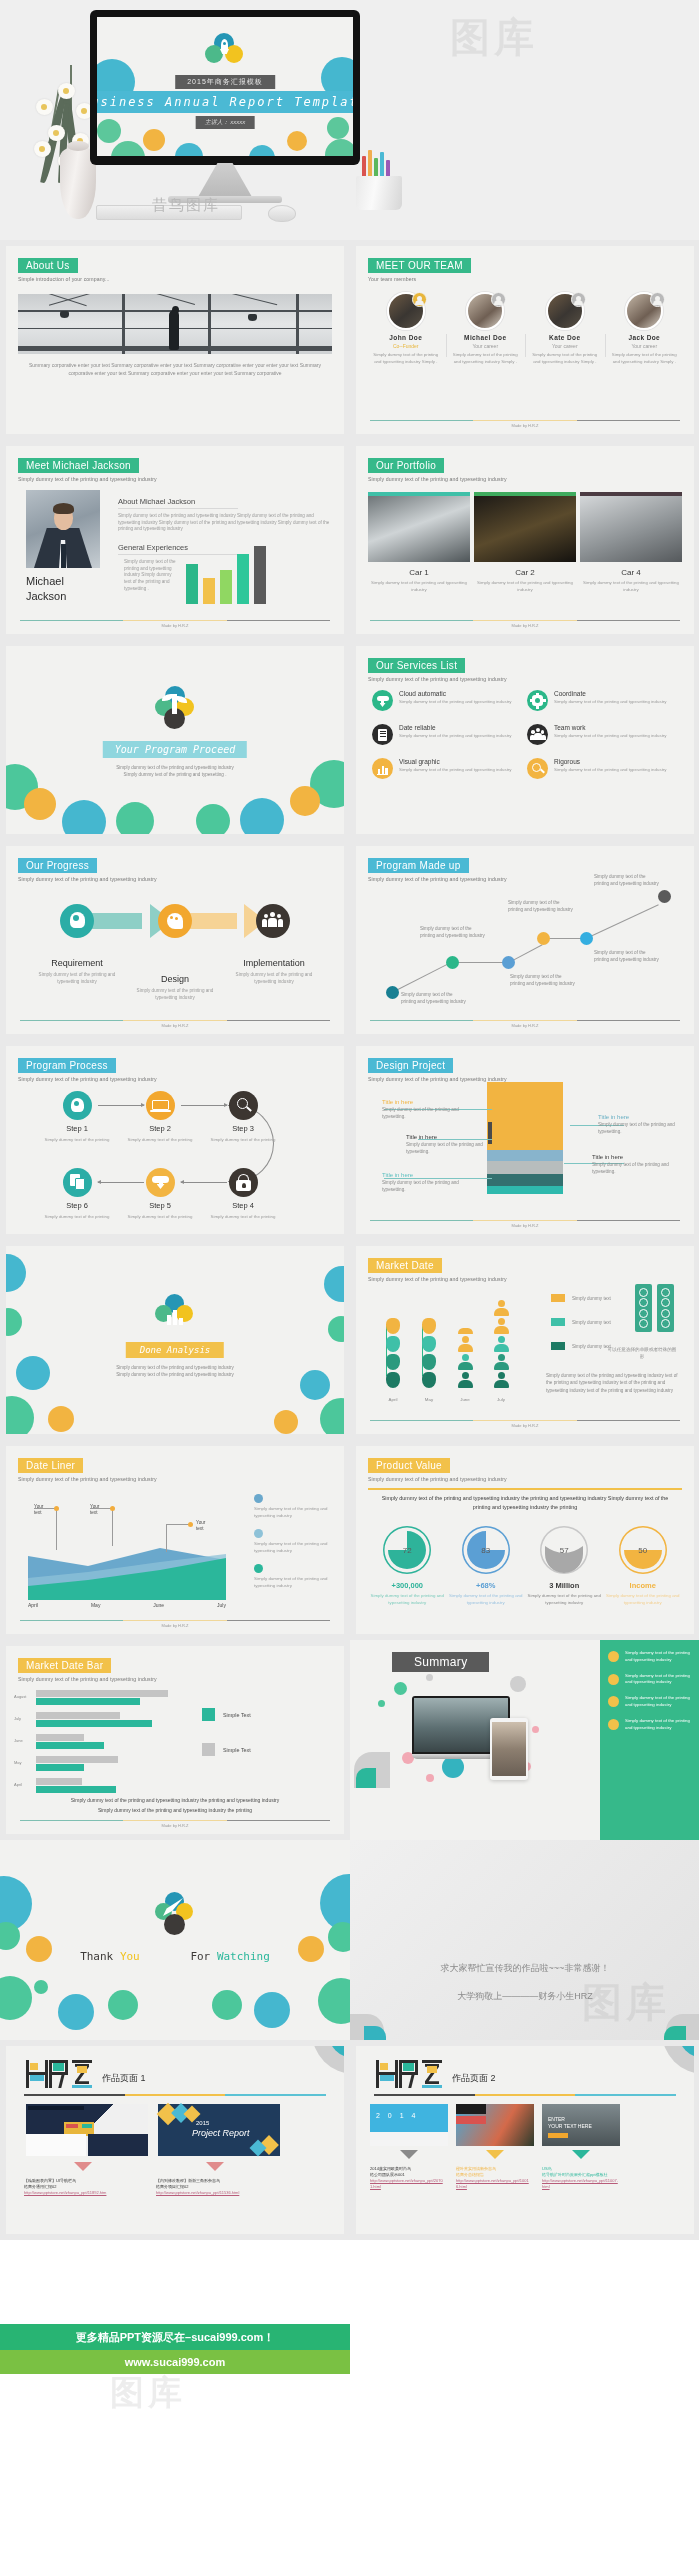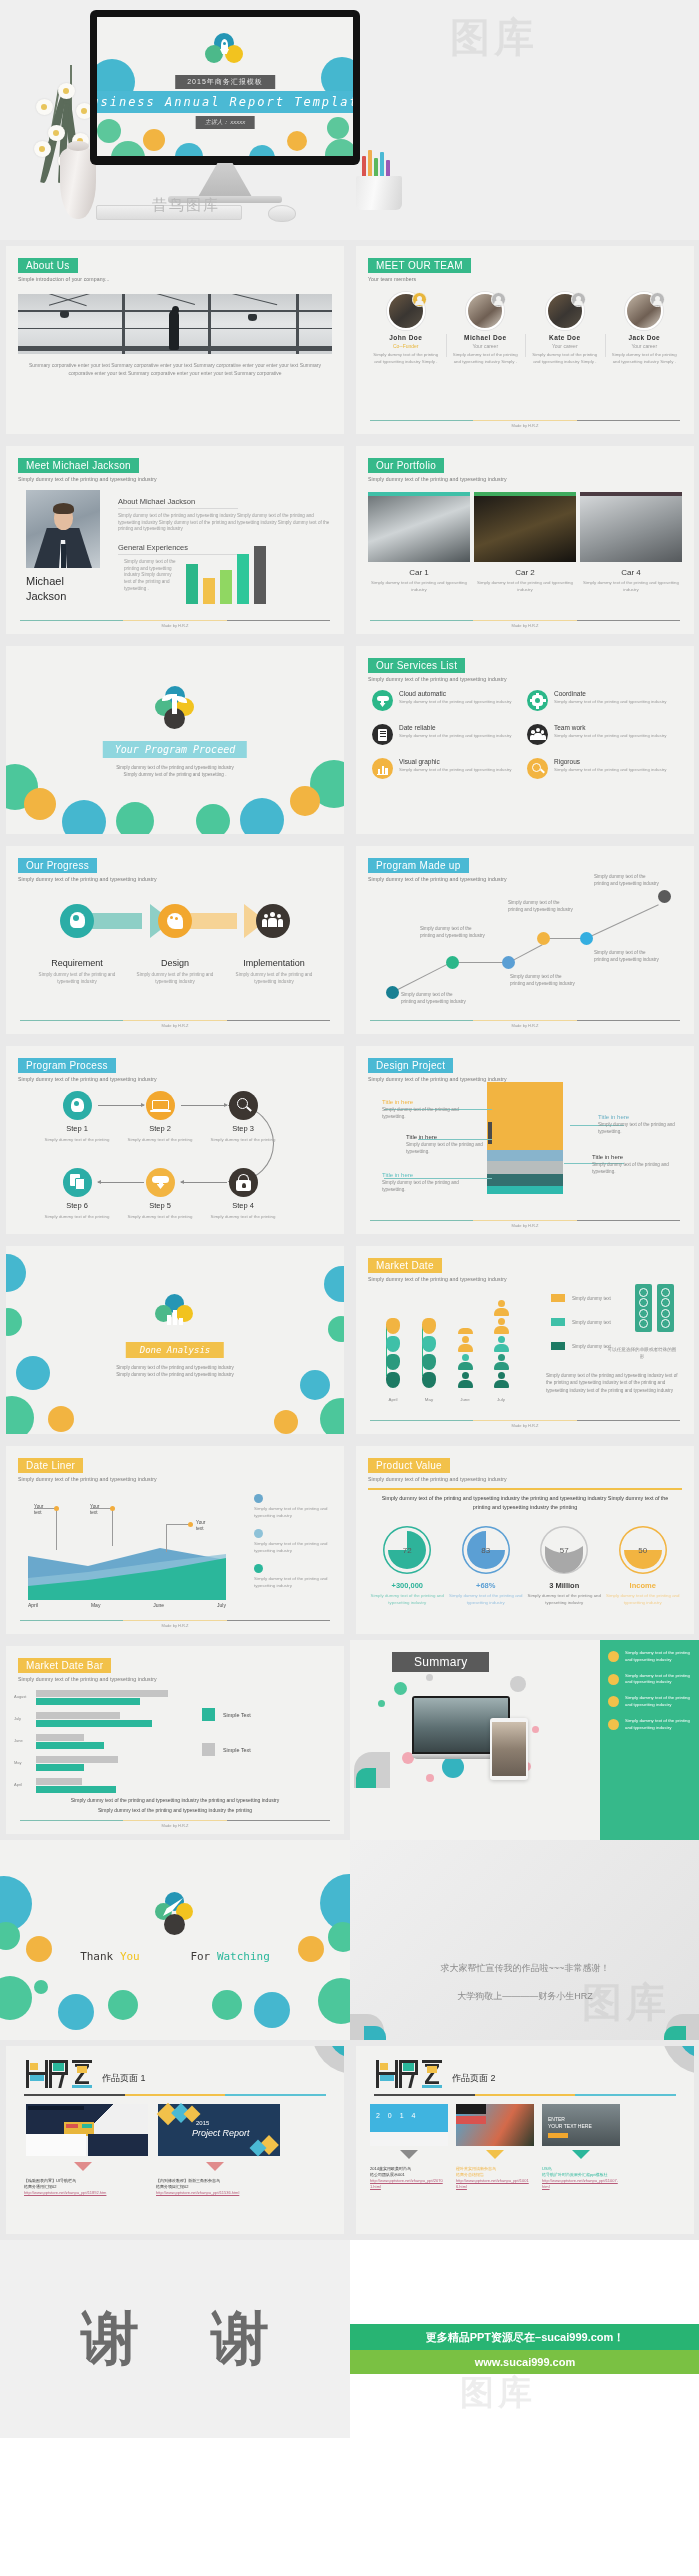--- a/index.html
+++ b/index.html
@@ -653,21 +653,21 @@
           <div style="position:absolute;left:8px;top:10px;width:4px;height:4px;border-radius:50%;background:#fff;"></div>
           <div style="position:absolute;left:21px;top:10px;width:4px;height:4px;border-radius:50%;background:#fff;"></div>
           <div style="position:absolute;left:12px;top:14px;width:9px;height:9px;border-radius:3px 3px 0 0;background:#fff;"></div>
           <div style="position:absolute;left:6px;top:15px;width:5px;height:8px;border-radius:2px 2px 0 0;background:#fff;"></div>
           <div style="position:absolute;left:22px;top:15px;width:5px;height:8px;border-radius:2px 2px 0 0;background:#fff;"></div>
         </div>
         <div class="prg-lbl" style="left:21px;top:112px;">
           <h4>Requirement</h4>
               <p>Simply dummy text of the printing and typesetting industry</p>
         </div>
-        <div class="prg-lbl" style="left:119px;top:112px;">
+        <div class="prg-lbl" style="left:119px;top:128px;">
           <h4>Design</h4>
               <p>Simply dummy text of the printing and typesetting industry</p>
         </div>
         <div class="prg-lbl" style="left:218px;top:112px;">
           <h4>Implementation</h4>
               <p>Simply dummy text of the printing and typesetting industry</p>
         </div>
         <div class="madeline">
               <i class="ml1"></i>
               <i class="ml2"></i>
@@ -1362,23 +1362,20 @@
         </div>
         <div class="cap" style="left:186px;top:120px;width:76px;color:#2bb79b;">
           <div>US乌</div><div>格导航扩叶时尚效果外汇超ppt模板社</div>
           <a href="#">http://www.pptstore.net/zhanpu_ppt/11007.html</a>
         </div>
       </div>
         </div>
     </div>
 
     <div class="row">
-      <div class="xx">
-        <span>谢 谢</span>
-      </div>
       <div class="promo">
         <div class="wm" style="left:110px;top:130px;font-size:34px;">图库</div>
         <div class="b1">更多精品PPT资源尽在–sucai999.com！</div>
         <div class="b2">www.sucai999.com</div>
       </div>
     </div>
 
   </div>
 </div>
 

